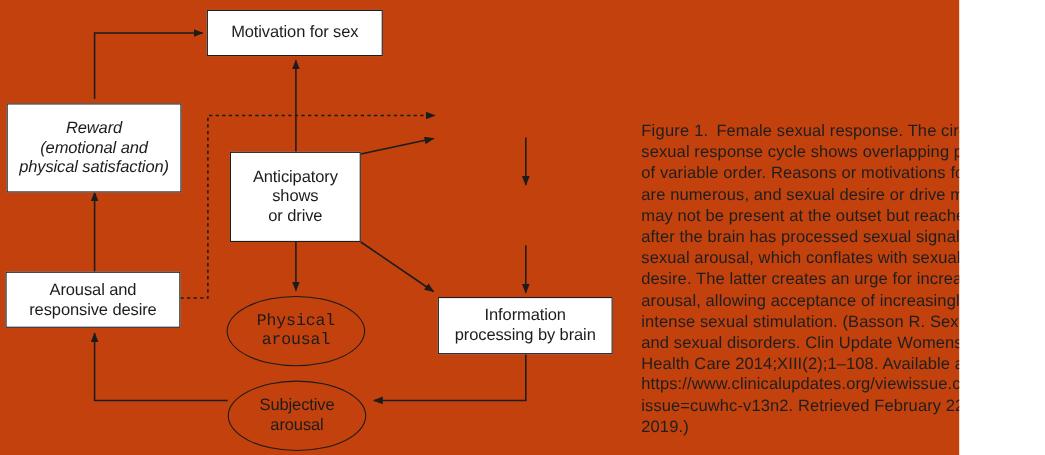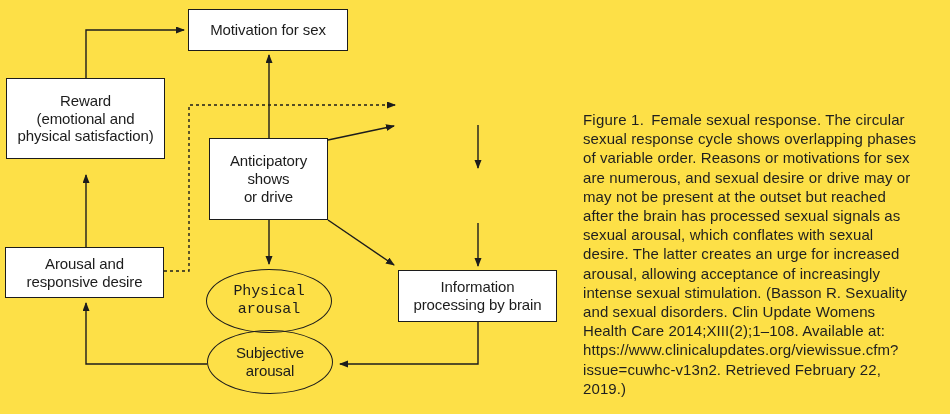--- a/index.html
+++ b/index.html
@@ -3,23 +3,23 @@
 <meta charset="utf-8">
 <style>
   * { margin: 0; padding: 0; box-sizing: border-box; }
   html, body { background: #ffffff; }
   body {
     font-family: "Liberation Sans", "DejaVu Sans", sans-serif;
     color: #1c1c1c;
   }
   .stage {
     position: relative;
-    width: 950px;
+    width: 872px;
     height: 414px;
-    background: #fde047;
+    background: #c2410c;
     overflow: hidden;
   }
   .connectors {
     position: absolute;
     left: 0; top: 0;
     width: 950px; height: 414px;
   }
   .node {
     position: absolute;
     border: 1.5px solid #1c1c1c;
@@ -44,28 +44,28 @@
     justify-content: center;
     text-align: center;
     font-size: 15px;
     line-height: 1.18;
     white-space: pre-line;
     color: #1c1c1c;
     letter-spacing: -0.1px;
   }
   
   .n-motivation   { left: 188px; top: 9px;   width: 160px; height: 42px; }
-  .n-reward       { left: 6px;   top: 78px;  width: 159px; height: 81px; }
+  .n-reward       { left: 6px;   top: 94px;  width: 159px; height: 81px; font-style: italic; }
   .n-anticipatory { left: 209px; top: 138px; width: 119px; height: 82px; }
   .n-willingness  { left: 399px; top: 84px;  width: 158px; height: 41px; }
   .n-stimuli      { left: 399px; top: 172px; width: 158px; height: 51px; }
   .n-information  { left: 398px; top: 270px; width: 159px; height: 52px; }
   .n-arousal      { left: 5px;   top: 247px; width: 159px; height: 51px; }
   .n-physical     { left: 206px; top: 269px; width: 126px; height: 64px; font-family: Liberation Mono, monospace; }
-  .n-subjective   { left: 207px; top: 330px; width: 126px; height: 64px; }
+  .n-subjective   { left: 207px; top: 346px; width: 126px; height: 64px; }
 
   .caption {
     position: absolute;
     left: 583px;
     top: 110px;
     width: 372px;
     font-size: 15px;
     line-height: 19.2px;
     color: #1f1f1f;
     white-space: pre-line;

